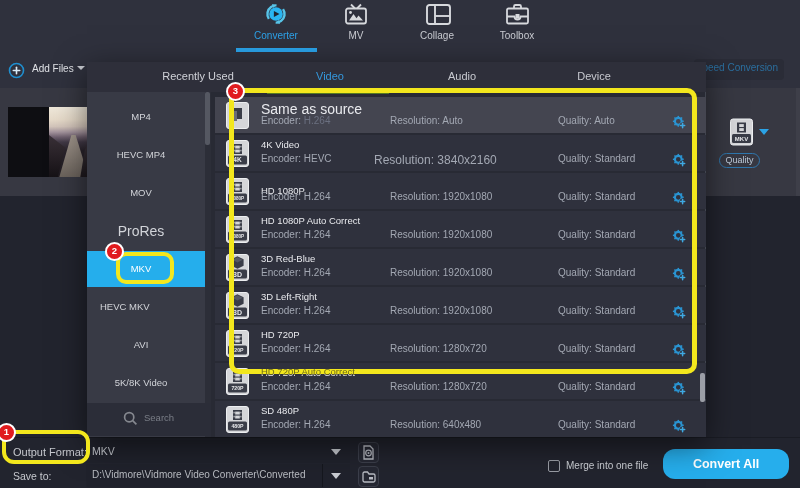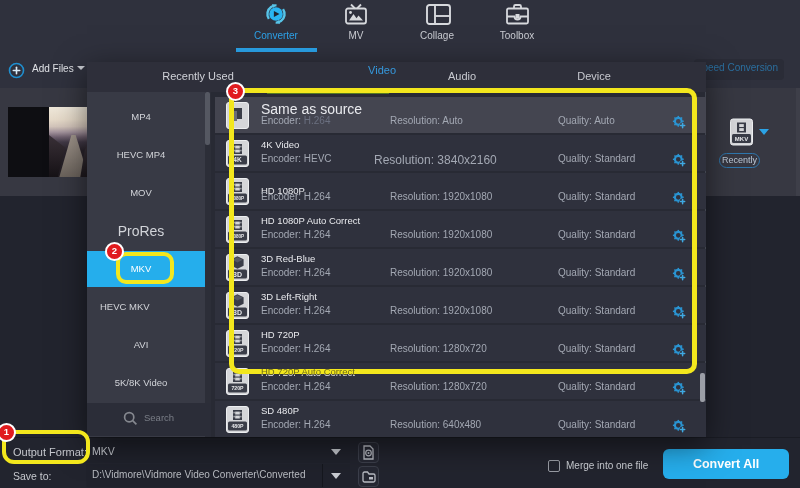--- a/index.html
+++ b/index.html
@@ -78,21 +78,21 @@
 
   <svg style="position:absolute;left:730px;top:30px" width="23" height="28" viewBox="0 0 23 27">
     <rect x="0.5" y="0.5" width="22" height="26" rx="2.5" fill="#d5d6d9" stroke="#eceef0"></rect>
     <rect x="7" y="4" width="9" height="10" fill="#3a3d48"></rect>
     <rect x="9.2" y="5.6" width="4.6" height="2.9" fill="#d5d6d9"></rect>
       <rect x="9.2" y="9.6" width="4.6" height="2.9" fill="#d5d6d9"></rect>
     <rect x="2" y="15.5" width="19" height="9" rx="1.5" fill="#3a3d48"></rect>
     <text x="11.5" y="22.3" font-family="Liberation Sans,sans-serif" font-size="6" font-weight="bold" fill="#e8e9ec" text-anchor="middle">MKV</text>
   </svg>
   <div class="abs" style="left:759px;top:41px;width:0;height:0;border-left:5px solid transparent;border-right:5px solid transparent;border-top:6px solid #2ba3e6"></div>
-  <div class="abs" style="left:719px;top:65px;width:41px;height:15px;border:1px solid #2f77ad;border-radius:8px;font-size:9px;color:#bcc9d7;text-align:center;line-height:13px">Recently</div>
+  <div class="abs" style="left:719px;top:65px;width:41px;height:15px;border:1px solid #2f77ad;border-radius:8px;font-size:9px;color:#bcc9d7;text-align:center;line-height:13px">Quality</div>
 </div>
 
 <div class="abs" style="left:0;top:437px;width:800px;height:51px;background:#22242e;border-top:1px solid #1a1c24">
   <div class="abs" style="left:13px;top:8px;font-size:11px;color:#c6c8ce">Output Format:</div>
   <div class="abs" style="left:86px;top:2px;width:264px;height:23px;background:#20222c">
     <div class="abs" style="left:6px;top:5px;font-size:10.5px;color:#c9ccd2">MKV</div>
     <div class="abs" style="left:245px;top:9px;width:0;height:0;border-left:5.5px solid transparent;border-right:5.5px solid transparent;border-top:6px solid #c9ccd2"></div>
   </div>
   <div class="abs" style="left:358px;top:4px;width:21px;height:21px;background:#262833;border:1px solid #3c3f4b;border-radius:4px">
     <svg style="position:absolute;left:3px;top:2px" width="13" height="15" viewBox="0 0 13 15">
@@ -108,28 +108,28 @@
     <div class="abs" style="left:245px;top:9px;width:0;height:0;border-left:5.5px solid transparent;border-right:5.5px solid transparent;border-top:6px solid #c9ccd2"></div>
   </div>
   <div class="abs" style="left:358px;top:28px;width:21px;height:21px;background:#262833;border:1px solid #3c3f4b;border-radius:4px">
     <svg style="position:absolute;left:3px;top:4px" width="14" height="12" viewBox="0 0 14 12">
       <path d="M1 2.5 a1.5 1.5 0 0 1 1.5 -1.5 h3 l1.5 2 h4.5 a1.5 1.5 0 0 1 1.5 1.5 v5 a1.5 1.5 0 0 1 -1.5 1.5 h-9 a1.5 1.5 0 0 1 -1.5 -1.5 z" fill="none" stroke="#b9bcc4" stroke-width="1.3"></path>
       <rect x="7" y="6" width="4" height="2.5" fill="#b9bcc4"></rect>
     </svg>
   </div>
   <div class="abs" style="left:548px;top:22px;width:12px;height:12px;border:1.5px solid #9a9da5;border-radius:2px"></div>
   <div class="abs" style="left:566px;top:22px;font-size:10px;color:#cdd0d6">Merge into one file</div>
-  <div class="abs" style="left:663px;top:11px;width:126px;height:30px;background:#26aeec;border-radius:6px;text-align:center;line-height:30px;font-size:12.5px;font-weight:bold;color:#fff">Convert All</div>
+  <div class="abs" style="left:663px;top:11px;width:126px;height:30px;background:#26aeec;border-radius:12px;text-align:center;line-height:30px;font-size:12.5px;font-weight:bold;color:#fff">Convert All</div>
 </div>
 
 <div class="abs" style="left:87px;top:62px;width:619px;height:375px;background:#282a34;box-shadow:0 8px 30px rgba(0,0,0,0.55);border-right:1px solid #41454f">
 
   <div class="abs" style="left:0;top:0;width:619px;height:30px;background:#2e2f3a">
     <div class="abs" style="left:45px;top:8px;width:132px;text-align:center;font-size:11px;color:#d0d2d8">Recently Used</div>
-    <div class="abs" style="left:177px;top:2px;width:132px;text-align:right;font-size:11px;color:#3598dc">Video</div>
+    <div class="abs" style="left:177px;top:8px;width:132px;text-align:center;font-size:11px;color:#3598dc">Video</div>
     <div class="abs" style="left:309px;top:8px;width:132px;text-align:center;font-size:11px;color:#c8cad0">Audio</div>
     <div class="abs" style="left:441px;top:8px;width:132px;text-align:center;font-size:11px;color:#c8cad0">Device</div>
     <div class="abs" style="left:180px;top:28px;width:122px;height:4px;background:#56791f"></div>
   </div>
 
   <div class="abs" style="left:0;top:30px;width:124px;height:345px;background:#383a45"></div>
   <div class="abs" style="left:118px;top:30px;width:6px;height:345px;background:#2c2e38"></div>
   <div class="abs" style="left:118px;top:30px;width:5px;height:53px;background:#555862;border-radius:2px"></div>
 
   <div class="abs" style="left:0;top:341px;width:124px;height:33px;background:#2b2d38">

